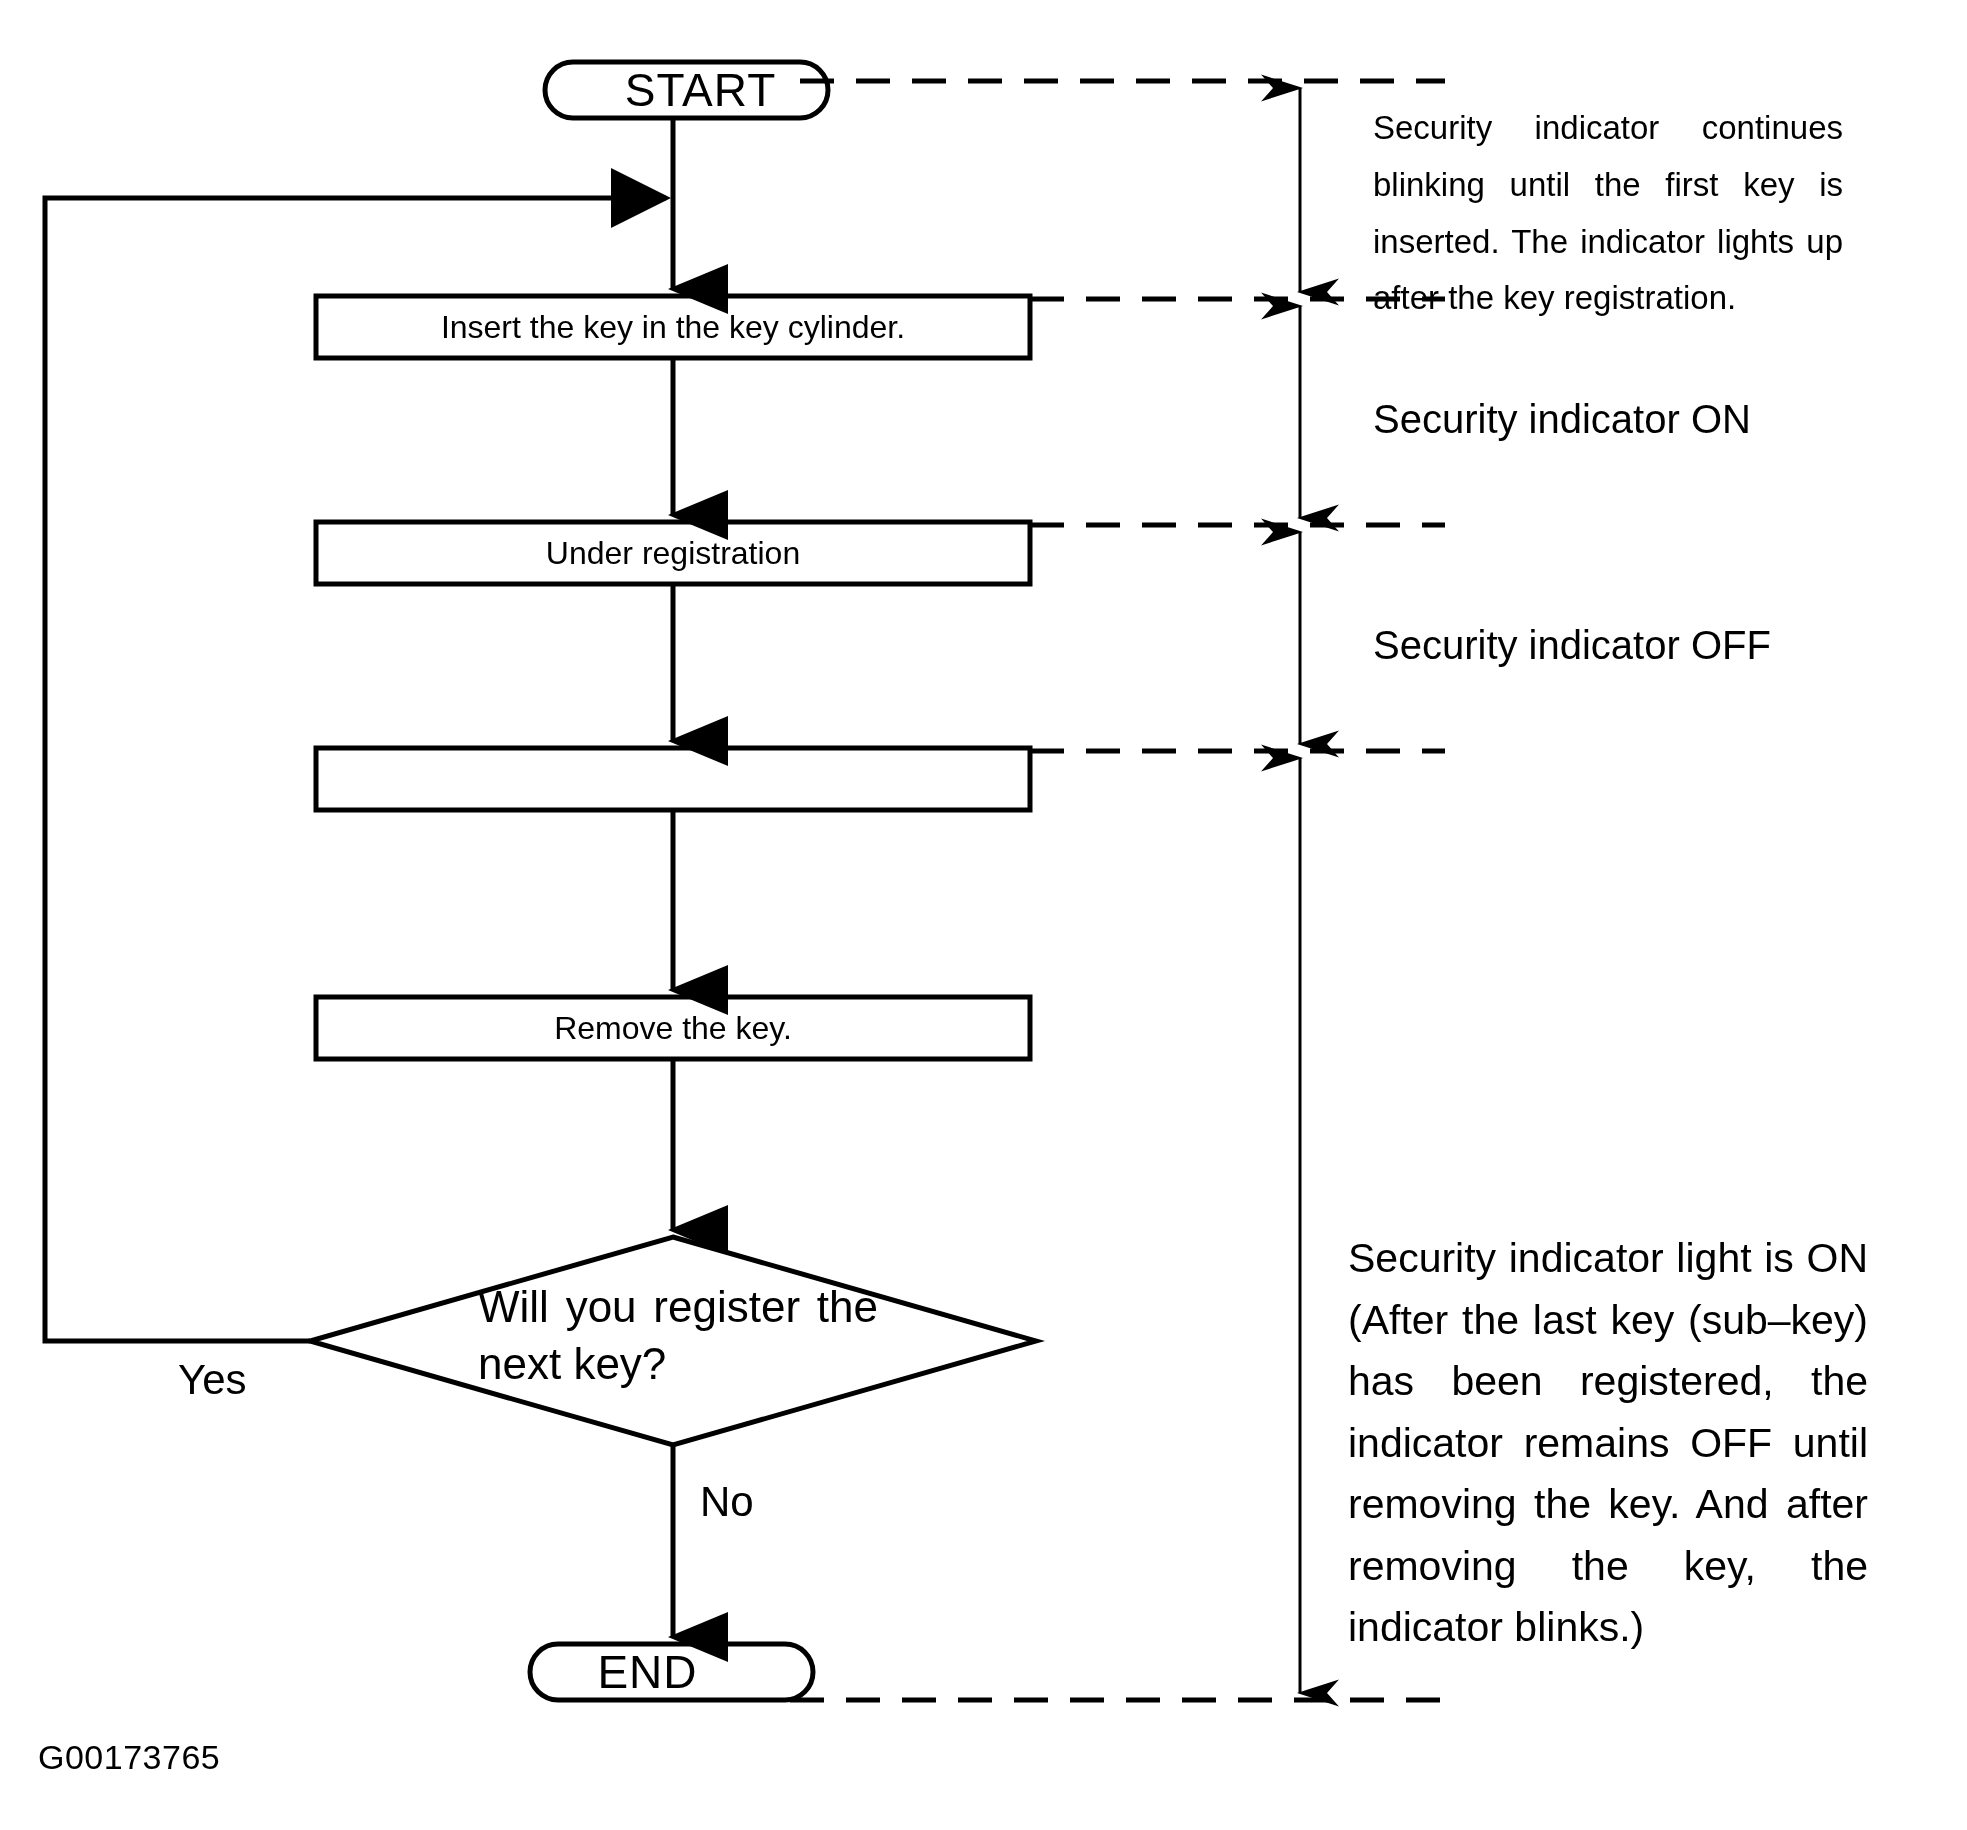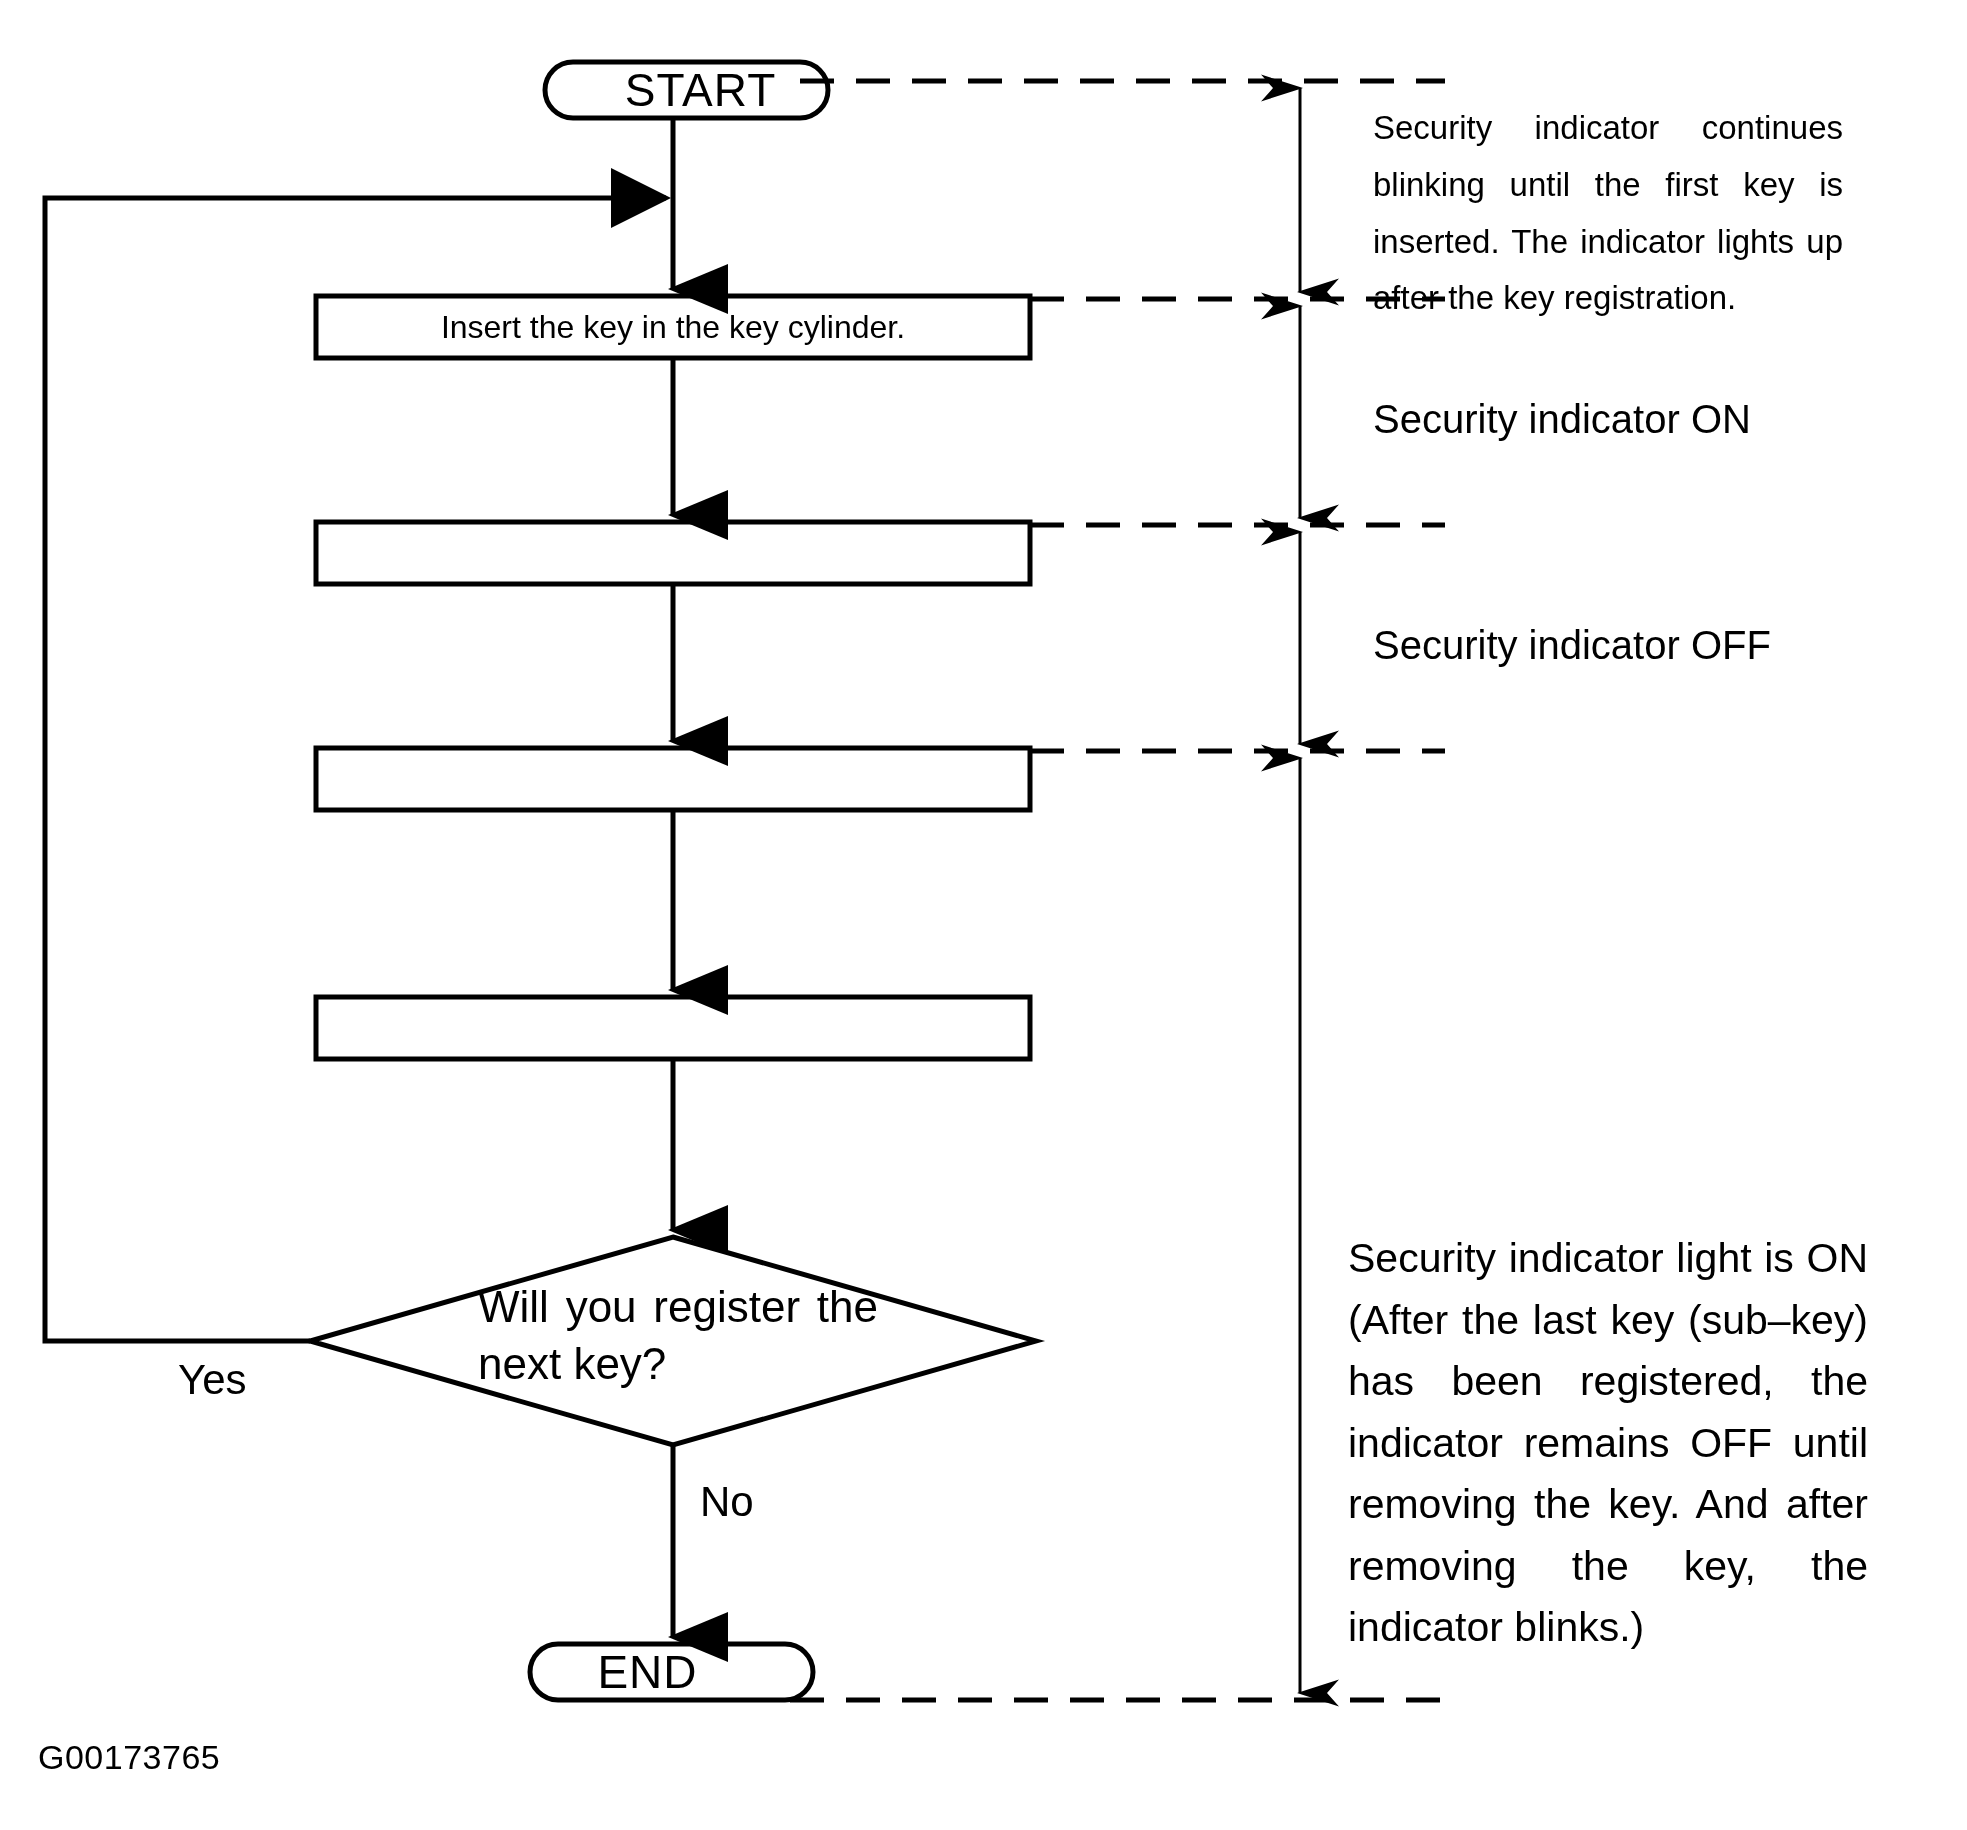--- a/index.html
+++ b/index.html
@@ -83,20 +83,22 @@
 
     <line x1="1300" y1="88" x2="1300" y2="292" stroke="#000" stroke-width="3" marker-start="url(#thinUp)" marker-end="url(#thinDown)"></line>
     <line x1="1300" y1="306" x2="1300" y2="518" stroke="#000" stroke-width="3" marker-start="url(#thinUp)" marker-end="url(#thinDown)"></line>
     <line x1="1300" y1="532" x2="1300" y2="744" stroke="#000" stroke-width="3" marker-start="url(#thinUp)" marker-end="url(#thinDown)"></line>
     <line x1="1300" y1="758" x2="1300" y2="1693" stroke="#000" stroke-width="3" marker-start="url(#thinUp)" marker-end="url(#thinDown)"></line>
   </svg>
 
   <div class="nodelabel term-label" style="left:573px;top:62px;width:255px;height:56px;">START</div>
 
   <div class="nodelabel proc-label" style="left:320px;top:296px;width:706px;height:62px;">Insert the key in the key cylinder.</div>
+  <div class="nodelabel proc-label" style="left:320px;top:522px;width:706px;height:62px;">Under registration</div>
+  <div class="nodelabel proc-label" style="left:320px;top:997px;width:706px;height:62px;">Remove the key.</div>
 
   <div style="position:absolute;left:450px;top:1278px;width:428px;">
     <span class="dec-label">Will you register the next key?</span>
   </div>
 
   <div class="nodelabel term-label" style="left:534px;top:1644px;width:227px;height:56px;">END</div>
 
   <div class="edge-label" style="left:178px;top:1356px;">Yes</div>
   <div class="edge-label" style="left:700px;top:1478px;">No</div>
 

